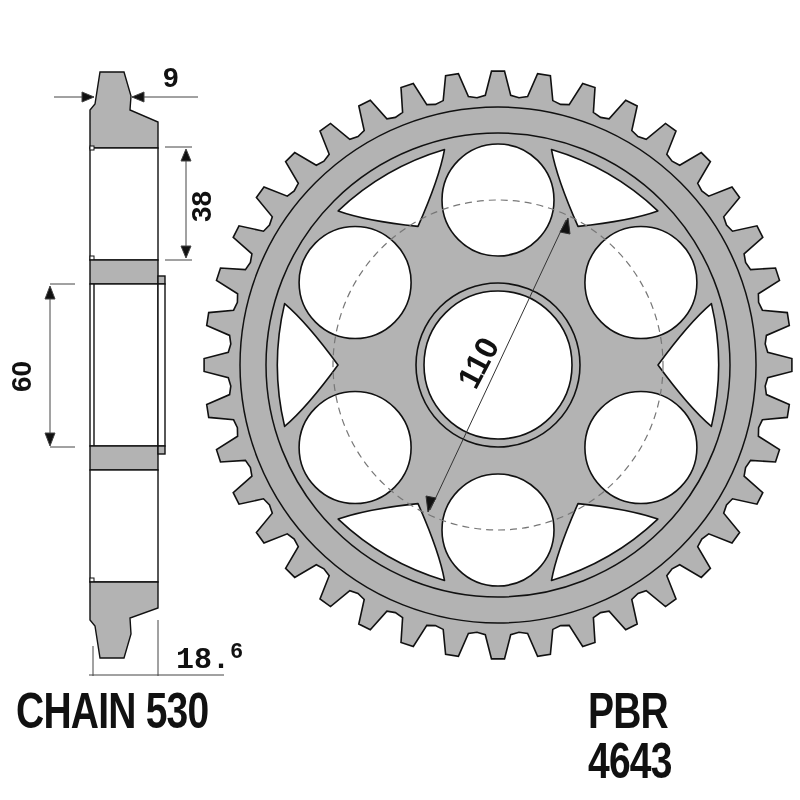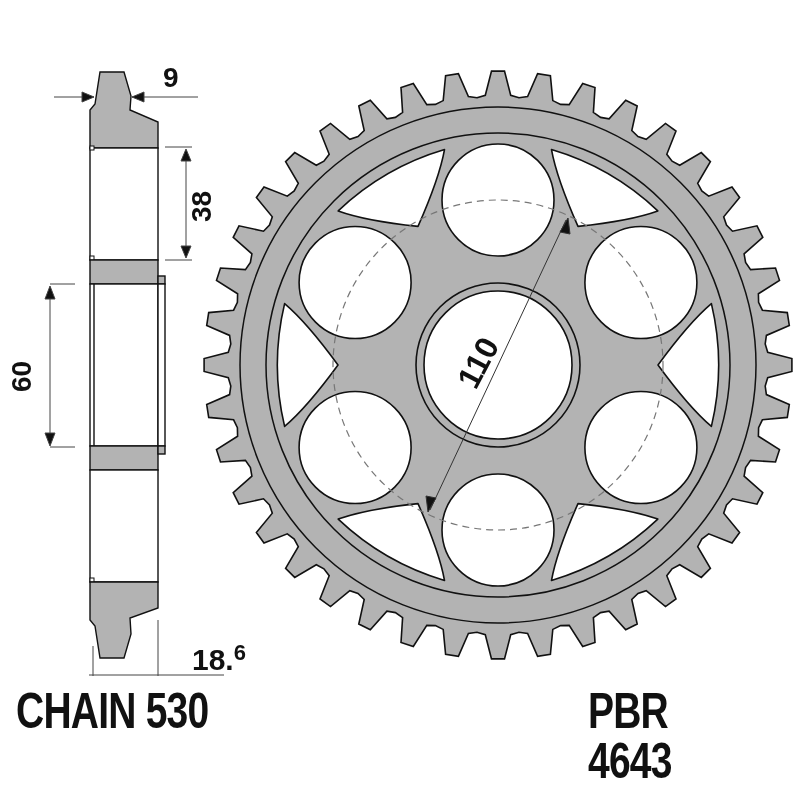--- a/index.html
+++ b/index.html
@@ -99,18 +99,18 @@
       <line x1="-68" y1="145" x2="68" y2="-145"></line>
       <polygon points="70,-147 62,-133 72,-131"></polygon>
       <polygon points="-70,147 -62,133 -72,131"></polygon>
     </g>
   </g>
 </svg>
 
 <div class="lbl" style="left:163px; top:64px; font-size:28px;">9</div>
 <div class="lbl" style="left:188px; top:222px; font-size:28px; transform:rotate(-90deg); transform-origin:left top;">38</div>
 <div class="lbl" style="left:8px; top:392px; font-size:28px; transform:rotate(-90deg); transform-origin:left top;">60</div>
-<div class="lbl" style="left:192px; top:642px; font-size:30px;">
+<div class="lbl" style="left:176px; top:642px; font-size:30px;font-family:Liberation Mono, monospace;">
   <span>18.</span><sup style="font-size:22px; vertical-align:10px;">6</sup>
 </div>
 <div class="lbl" style="left:452px; top:378px; font-size:32px; transform:rotate(-62deg); transform-origin:left top;">110</div>
 <div class="lbl big" style="left:16px; top:686px;">CHAIN 530</div>
 <div class="lbl big" style="left:588px; top:686px;">PBR 4643</div>
 
 </body></html>

